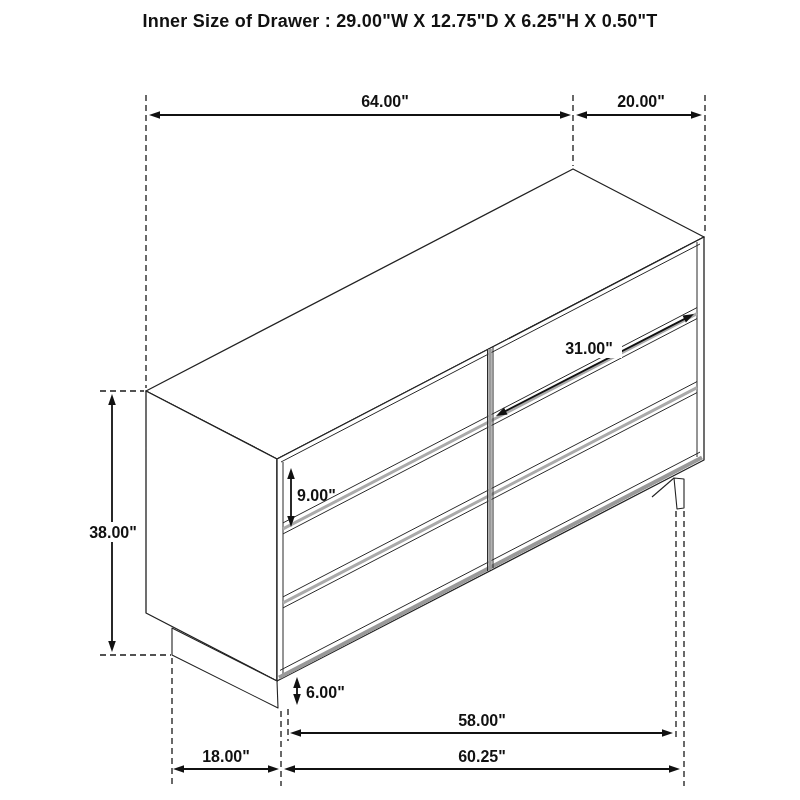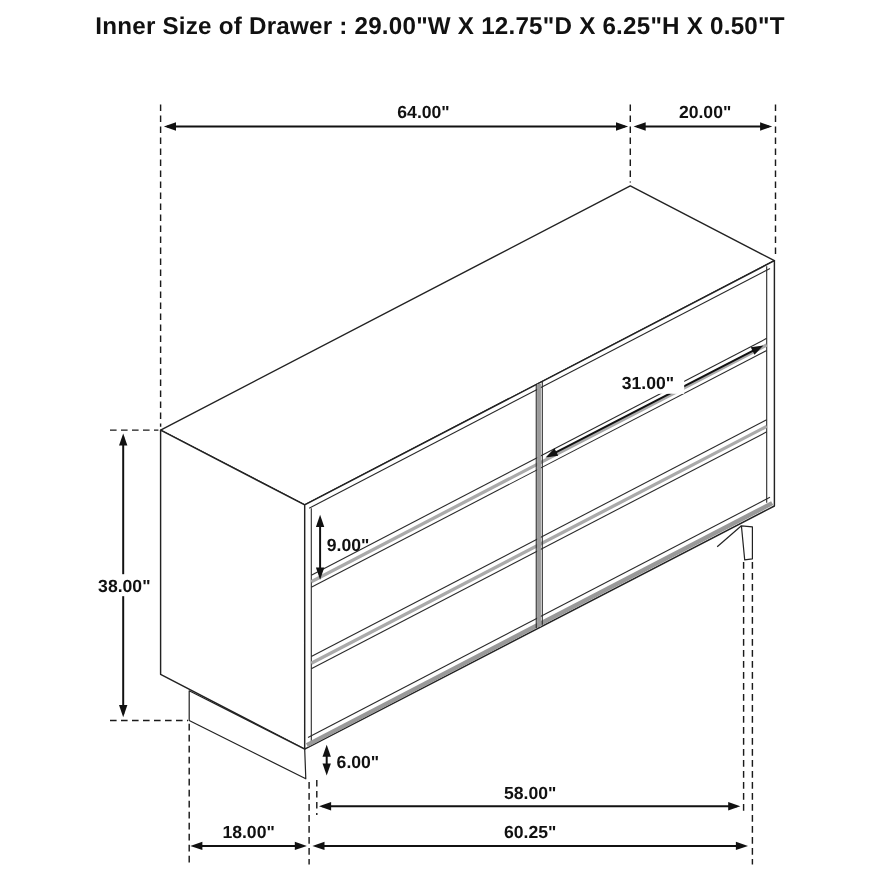--- a/index.html
+++ b/index.html
@@ -10,21 +10,21 @@
     background: #ffffff;
     font-family: "Liberation Sans", sans-serif;
     overflow: hidden;
   }
   .title {
     position: absolute;
     top: 11px;
     left: 0;
     width: 800px;
     text-align: center;
-    font-size: 22px;
+    font-size: 18px;
     font-weight: bold;
     color: #111111;
     letter-spacing: 0.2px;
   }
   svg { position: absolute; top: 0; left: 0; }
   .dimtext {
     font-family: "Liberation Sans", sans-serif;
     font-size: 16px;
     font-weight: bold;
     fill: #111111;

